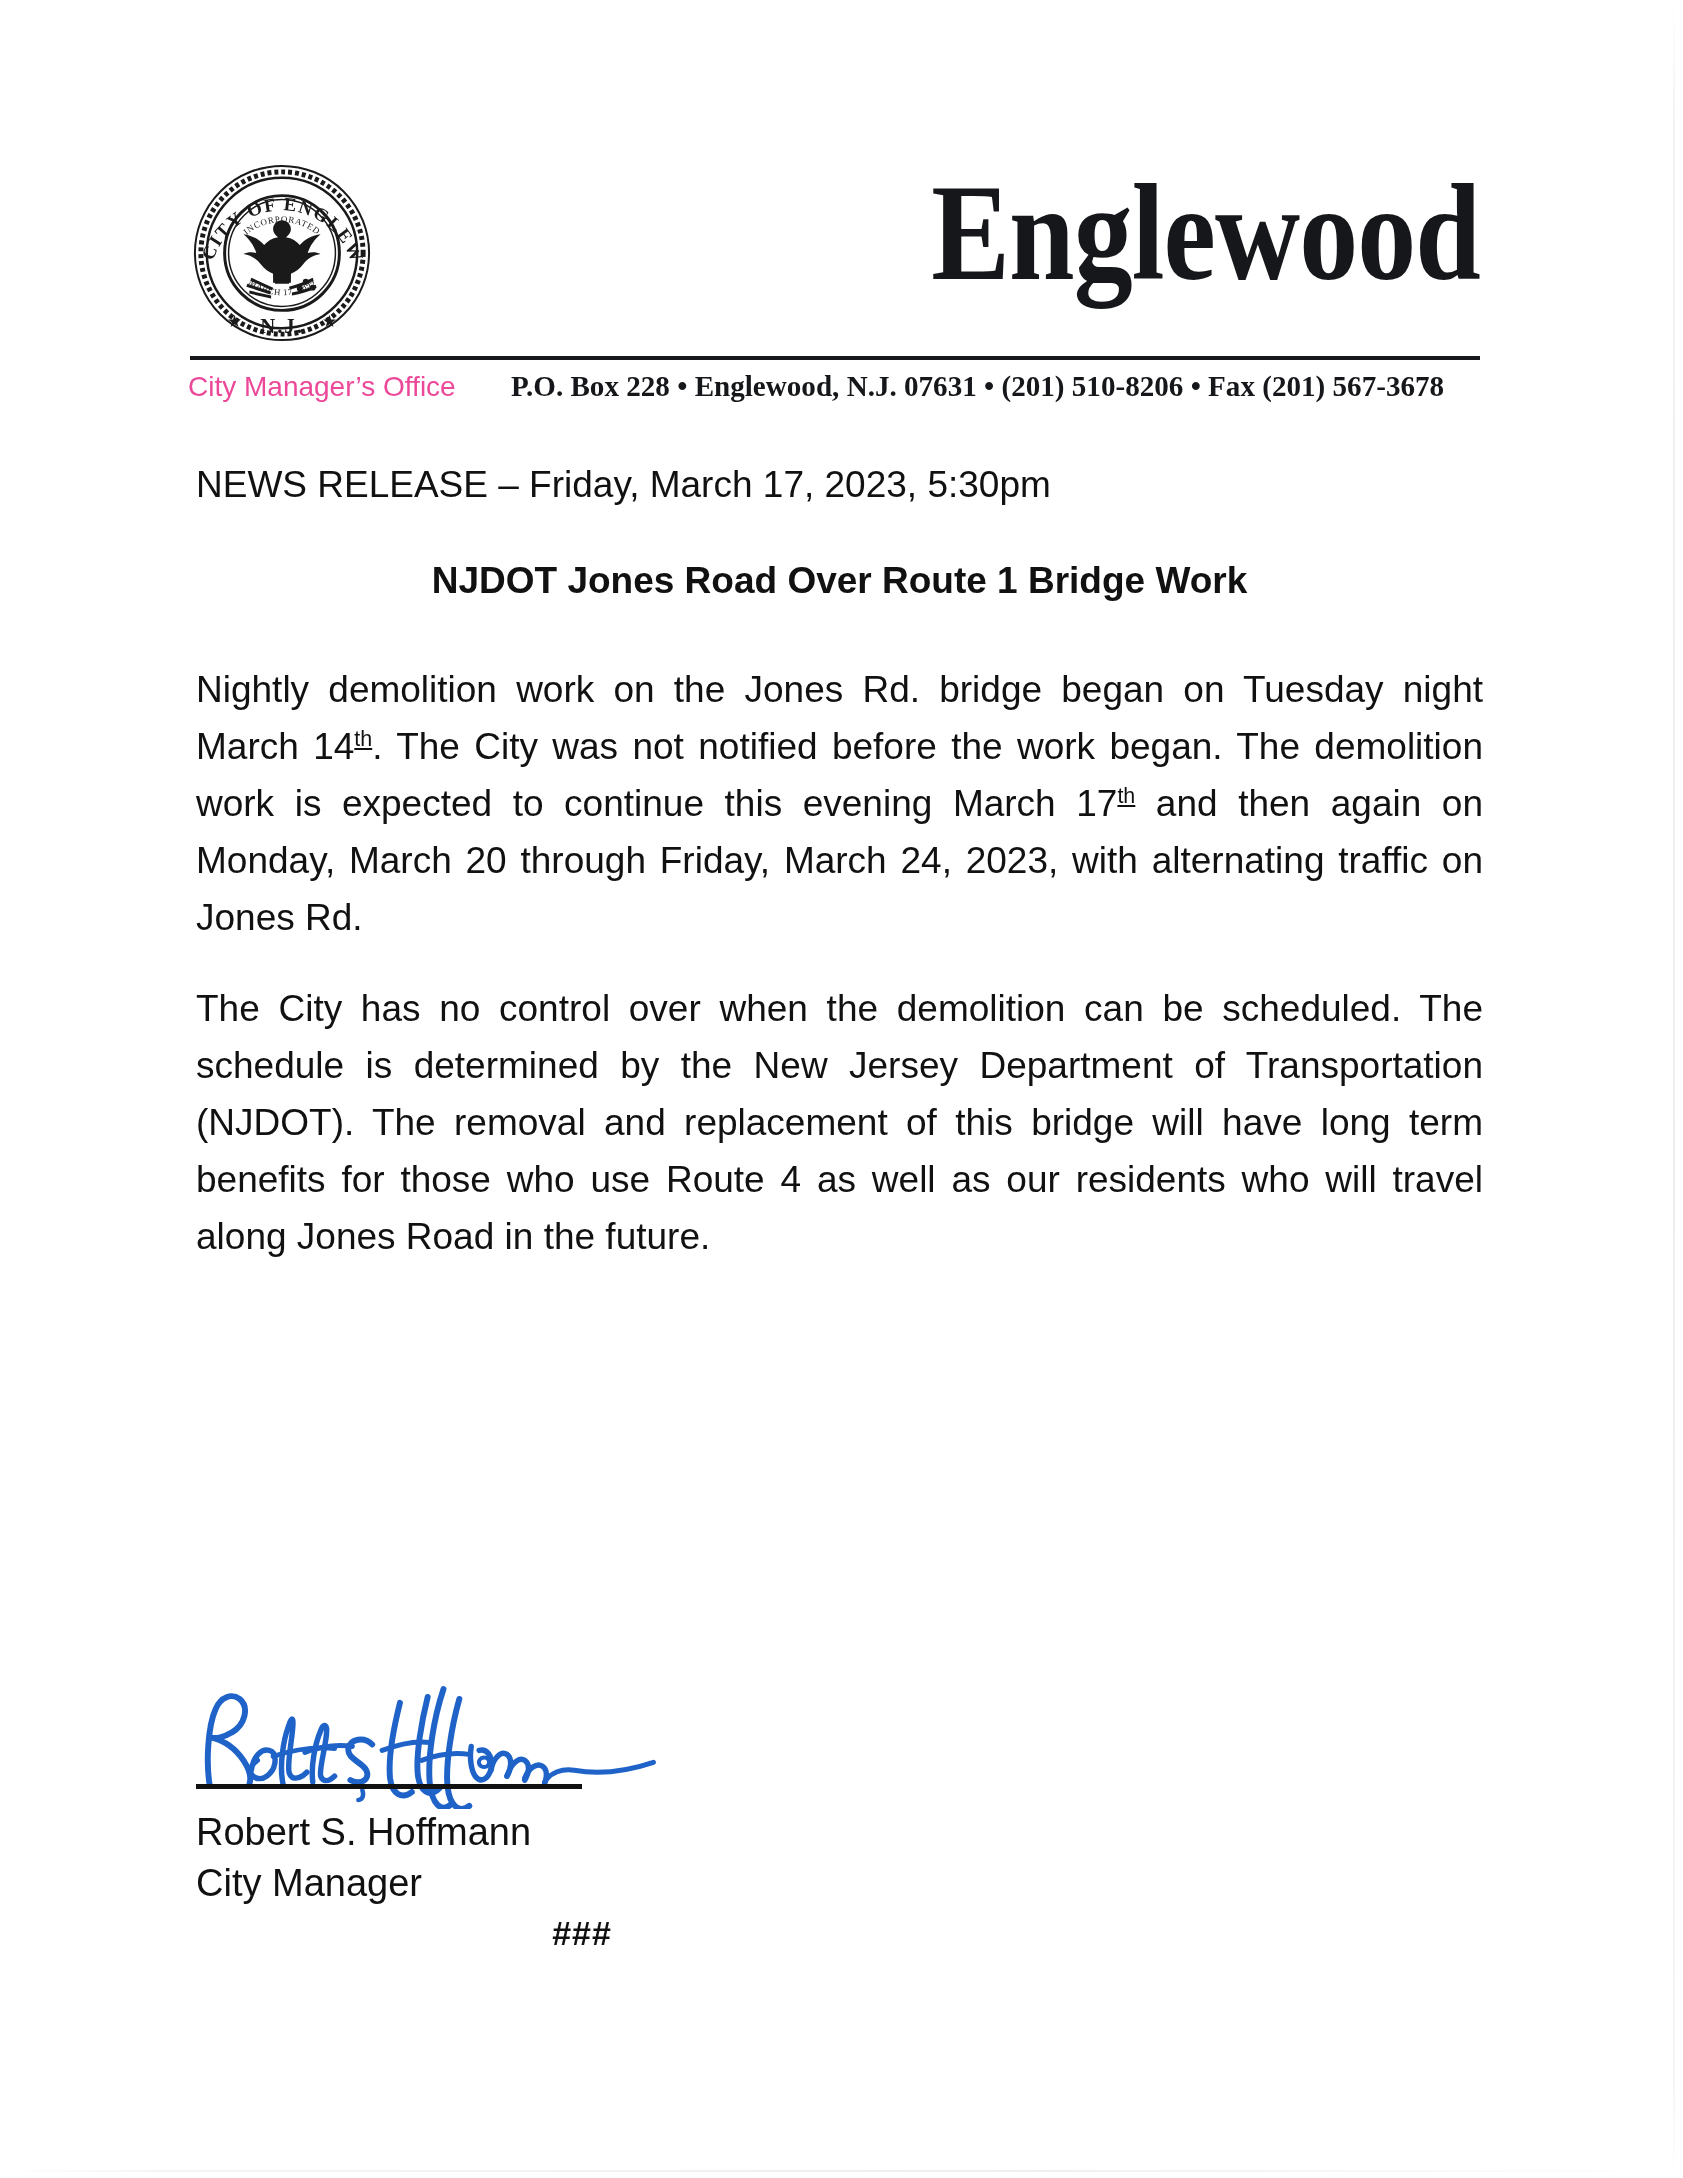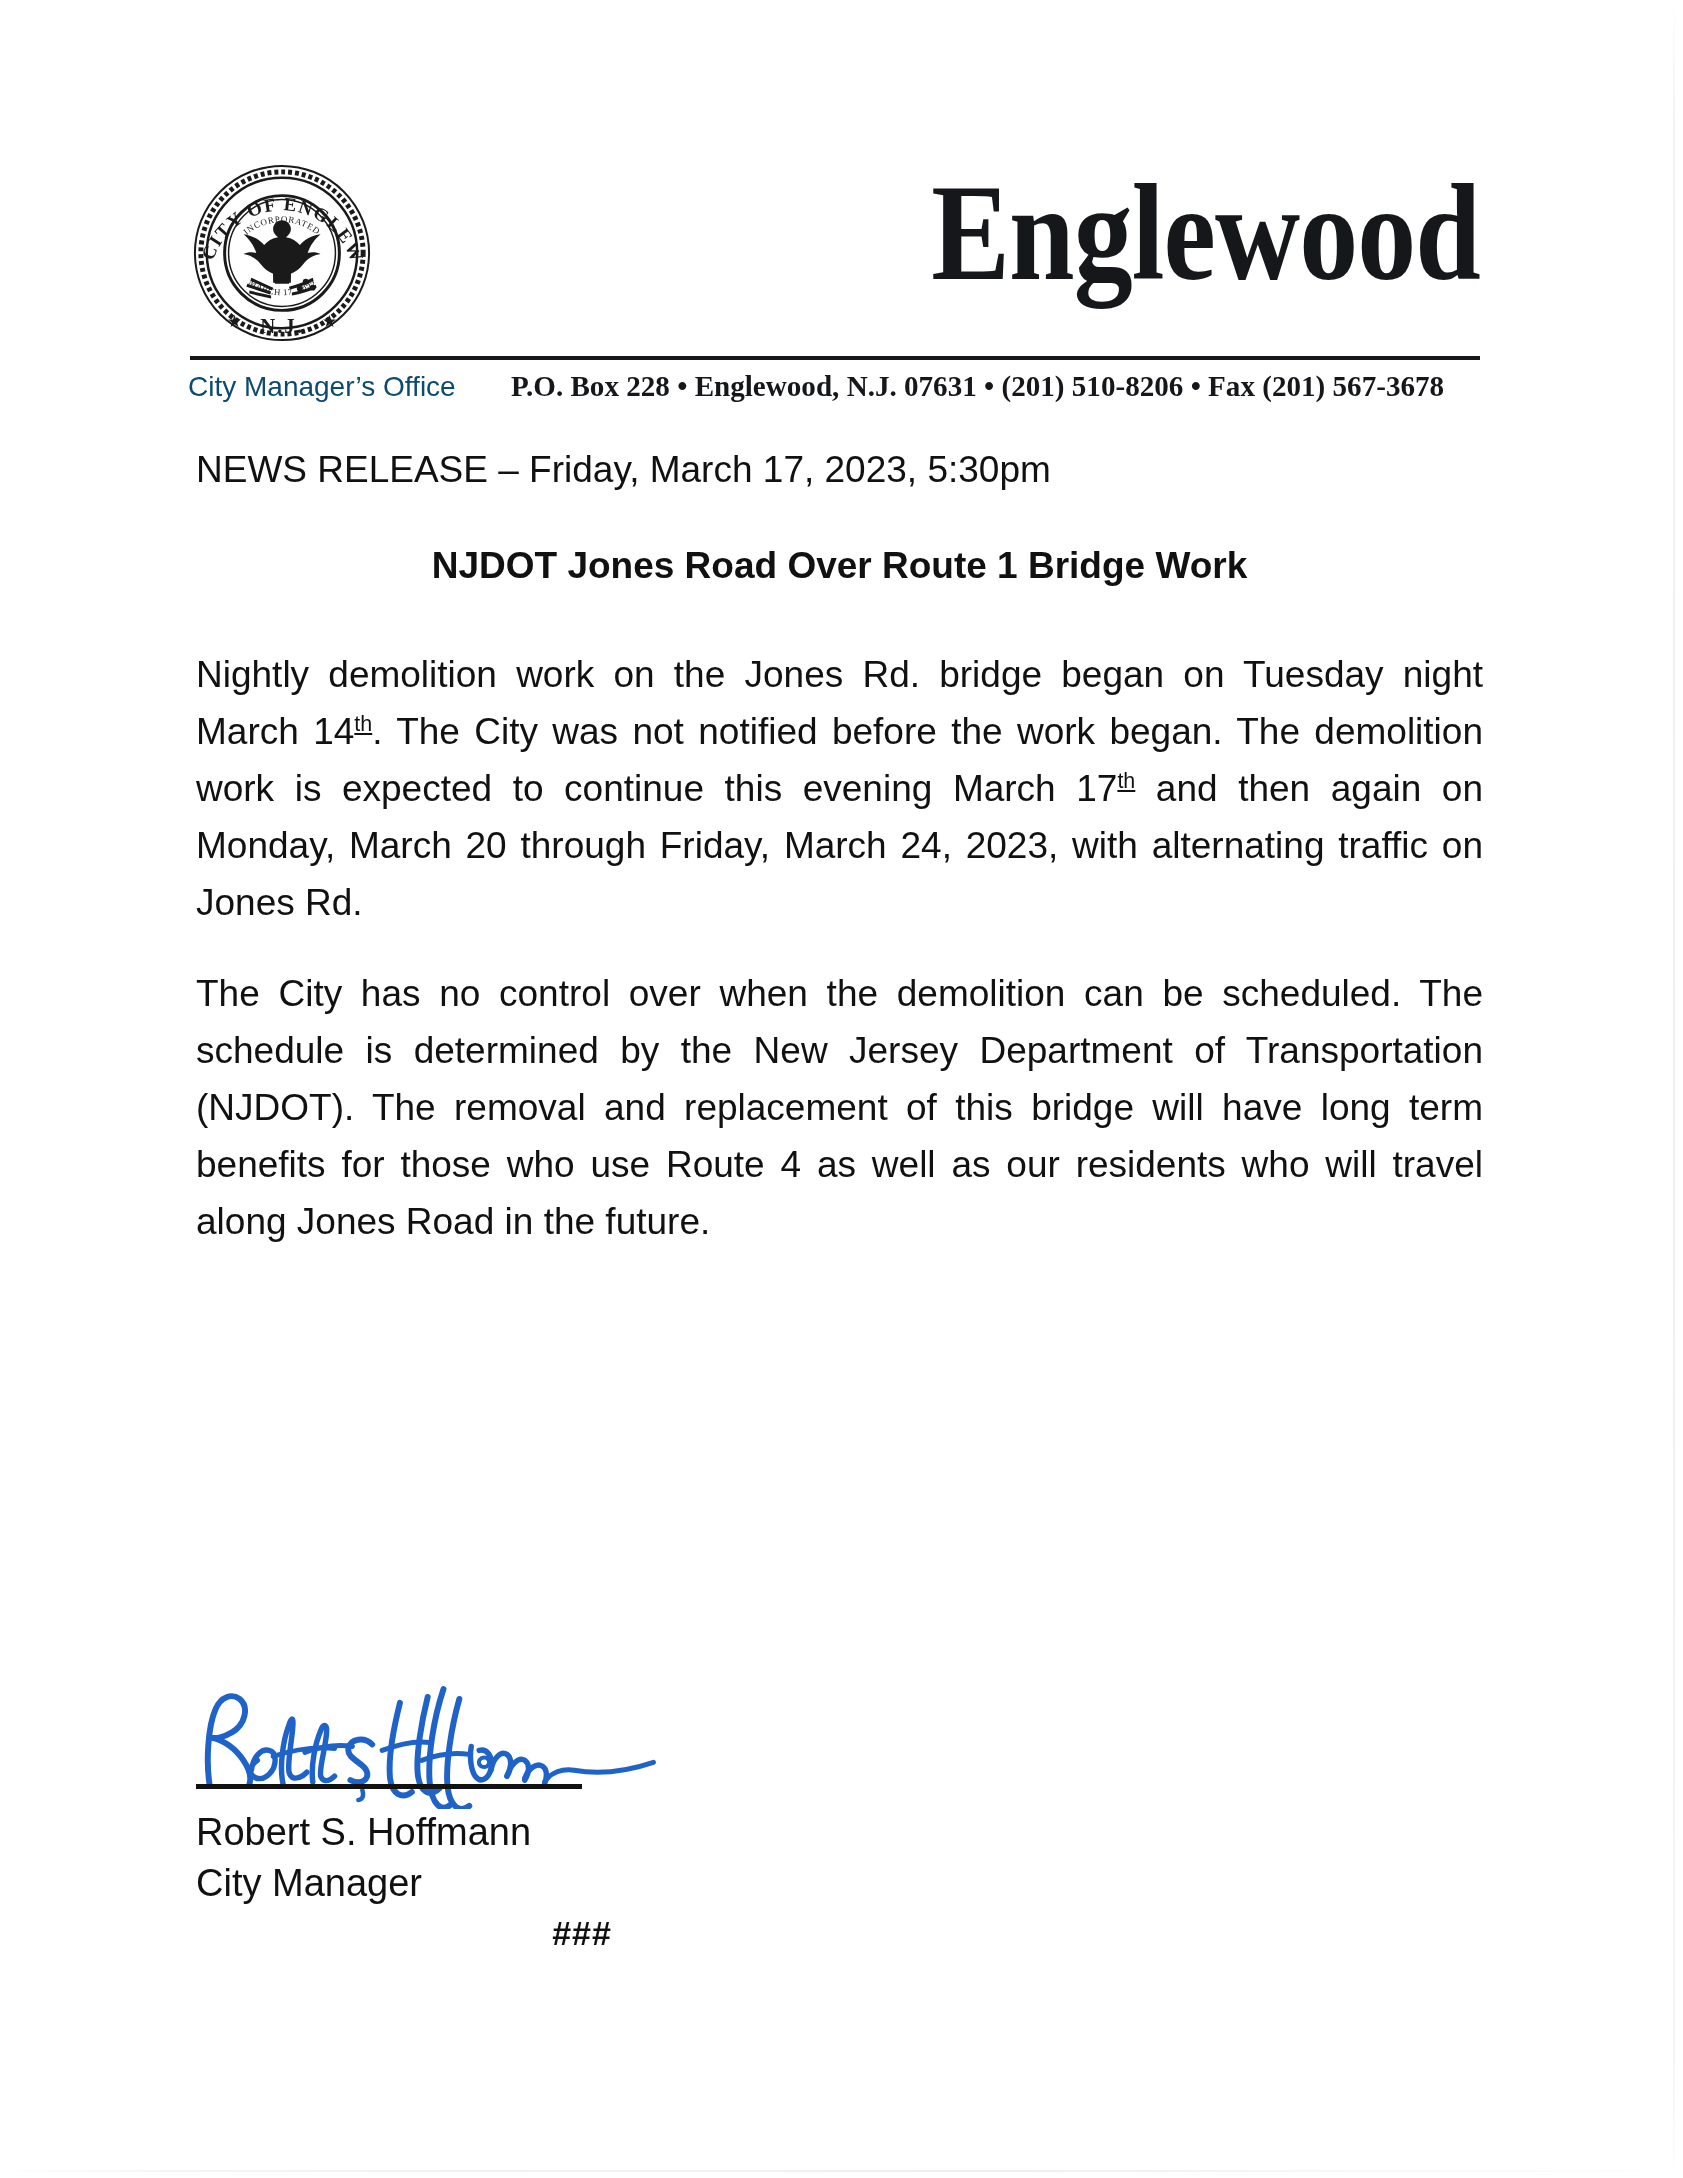--- a/index.html
+++ b/index.html
@@ -78,21 +78,21 @@
     height: 4px;
     background: #15171a;
   }
 
   .office-label {
     position: absolute;
     left: 0px;
     top: 220px;
     font-size: 28px;
     line-height: 36px;
-    color: #0c4a6e;
+    color: #ec4899;
     white-space: nowrap;
   }
   .contact-line {
     position: absolute;
     left: 287px;
     top: 218px;
     width: 1005px;
     text-align: center;
     font-family: "Liberation Serif", "DejaVu Serif", serif;
     font-weight: bold;
@@ -101,21 +101,21 @@
     color: #15171a;
     white-space: nowrap;
     transform: scaleX(0.97);
     transform-origin: center;
   }
 
   
   #body {
     position: absolute;
     left: 196px;
-    top: 444px;
+    top: 459px;
     width: 1287px;
   }
   .release-line {
     font-size: 37px;
     line-height: 51px;
     color: #111111;
     margin-bottom: 46px;
     white-space: nowrap;
   }
   .doc-title {

